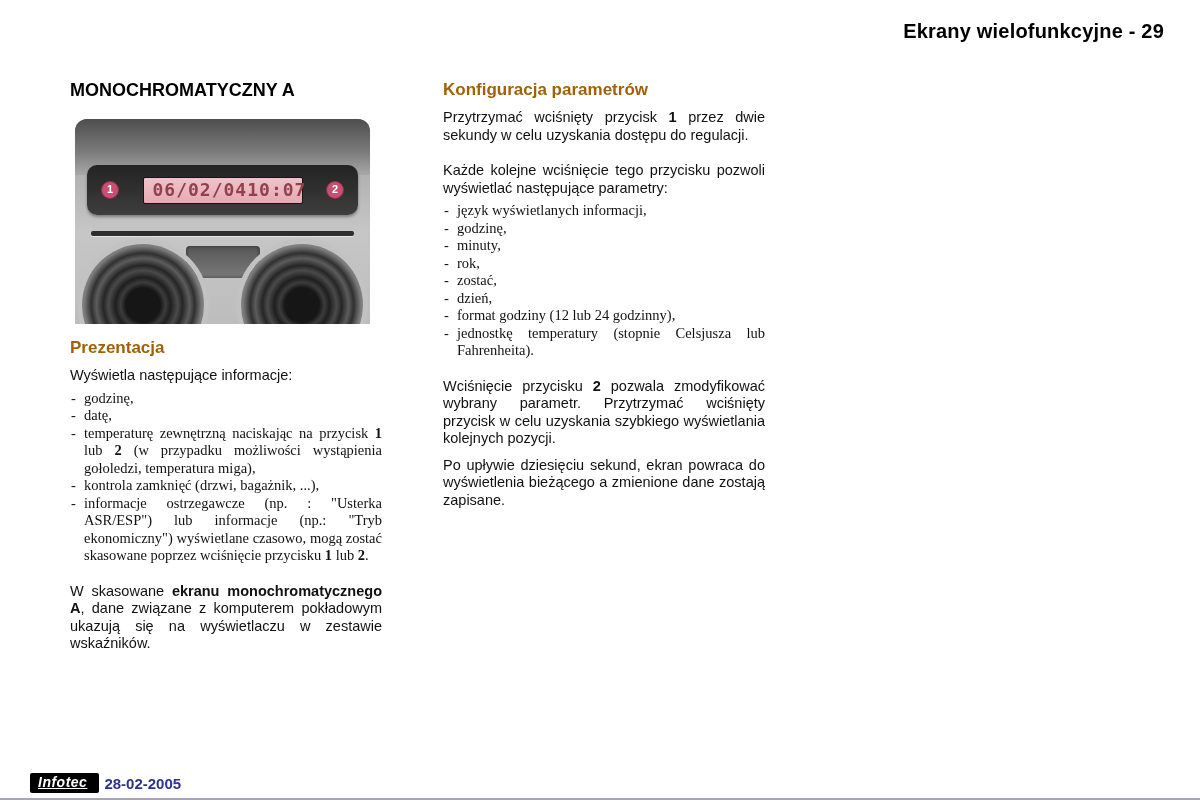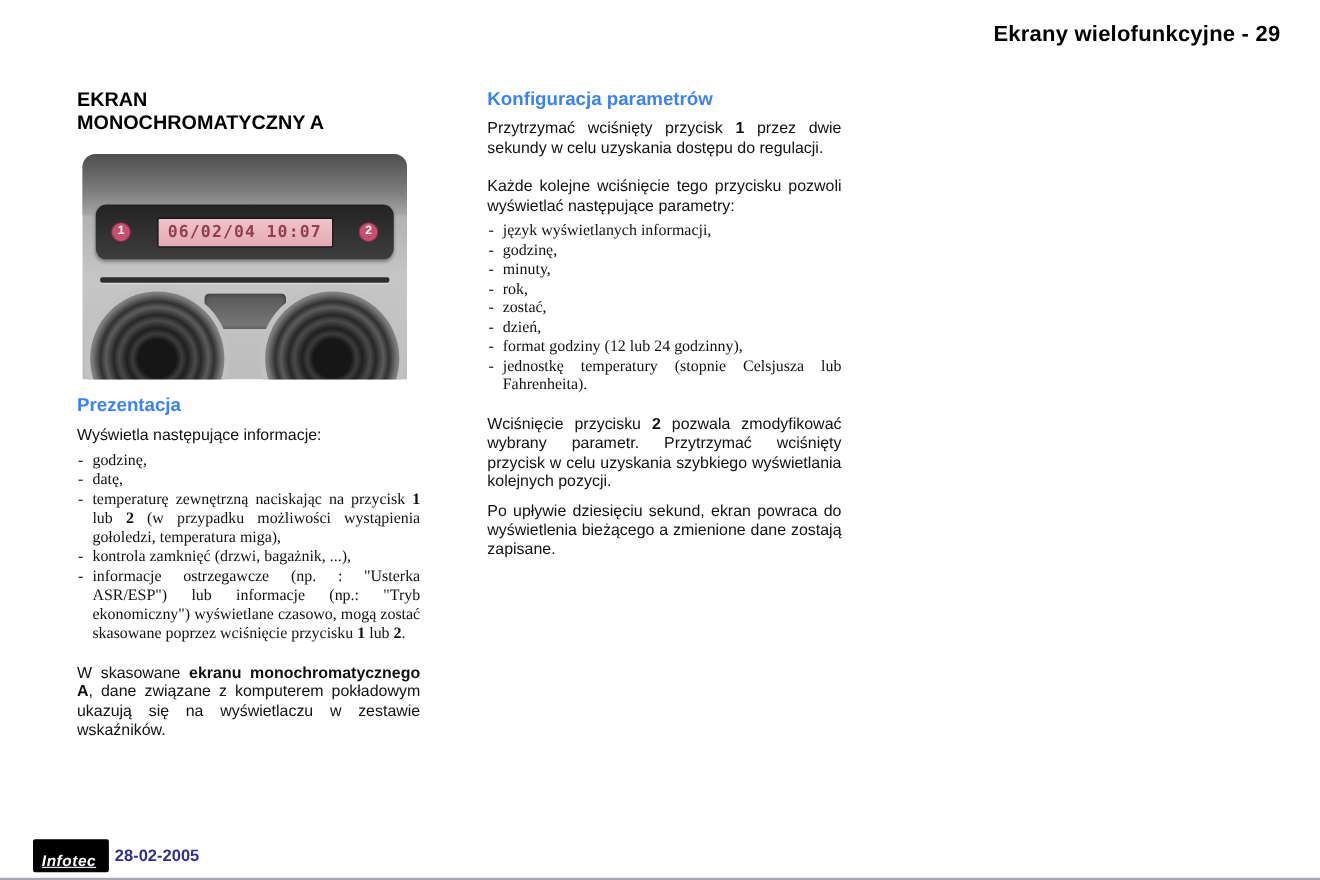--- a/index.html
+++ b/index.html
@@ -28,21 +28,21 @@
   }
   .col-left  { left:70px;  width:312px; }
   .col-right { left:443px; width:322px; }
 
   .section-title {
     font-size:18px; line-height:21px; font-weight:bold;
     text-align:left; color:#000;
   }
   .sub-title {
     font-size:17px; line-height:20px; font-weight:bold;
-    text-align:left; color:#3b82f6;
+    text-align:left; color:#a16207;
   }
 
   p.body-p { margin-top:9px; }
   p.body-p.gap { margin-top:18px; }
 
   ul.dash { list-style:none; margin-top:5px; }
   ul.dash li {
     position:relative; padding-left:14px;
     text-align:justify;
     font-family:Liberation Serif, serif;
@@ -82,21 +82,21 @@
     flex:0 0 auto;
     border:1px solid #8e2f4e;
   }
   .lcd {
     width:160px; height:27px;
     background:linear-gradient(var(--lcd-bg, #f0c3ca), #e5aab4);
     border:1px solid #141414;
     border-radius:2px;
     color:var(--lcd-text, #93404e);
     font-family:"DejaVu Sans Mono", monospace;
-    font-size:15px; font-weight:bold; letter-spacing:1px;
+    font-size:18px; font-weight:bold; letter-spacing:1px;
     display:flex; align-items:center; justify-content:space-between;
     padding:0 9px;
   }
   .cd-slot {
     position:absolute; top:112px; left:16px; right:16px; height:5px;
     background:#2d2d2d; border-radius:2px;
     box-shadow:0 1px 0 rgba(255,255,255,0.5);
   }
   .center-control {
     position:absolute; top:127px; left:50%; transform:translateX(-50%);
@@ -119,21 +119,21 @@
 
   
   .page-footer {
     position:absolute; left:30px; bottom:7px;
     display:flex; align-items:center; gap:5px;
   }
   .logo {
     background:#000; color:#fff;
     font-style:italic; font-weight:bold;
     font-size:14px; line-height:14px;
-    padding:12px 12px 4px 8px;
+    padding:2px 12px 4px 8px;
     border-radius:2px;
     text-decoration:underline;
     letter-spacing:0.5px;
   }
   .footer-date {
     color:var(--footer-date, #2e3192);
     font-weight:bold; font-size:15px;
   }
   .bottom-rule {
     position:absolute; left:0; right:0; bottom:0; height:2px;
@@ -144,21 +144,20 @@
 <body>
 
 <div class="page">
 
   <div class="page-header">
     <span>Ekrany wielofunkcyjne - 29</span>
   </div>
 
   <div class="col col-left">
     <h2 class="section-title">
-      <span style="display:block">EKRAN</span>
       <span style="display:block">MONOCHROMATYCZNY A</span>
     </h2>
 
     <div class="photo">
       <div class="console">
         <div class="dash-top"></div>
         <div class="display-housing">
           <div class="callout">
             <span>1</span>
           </div>

